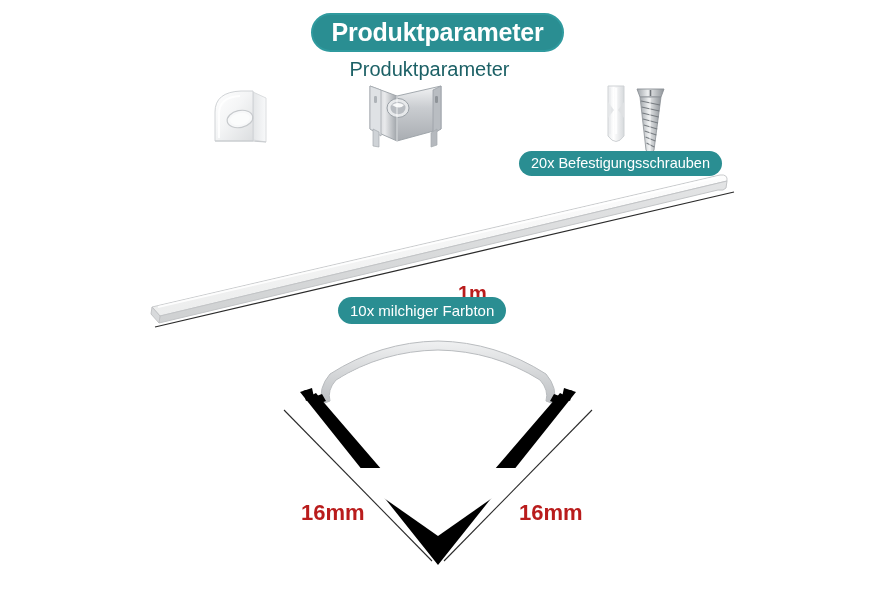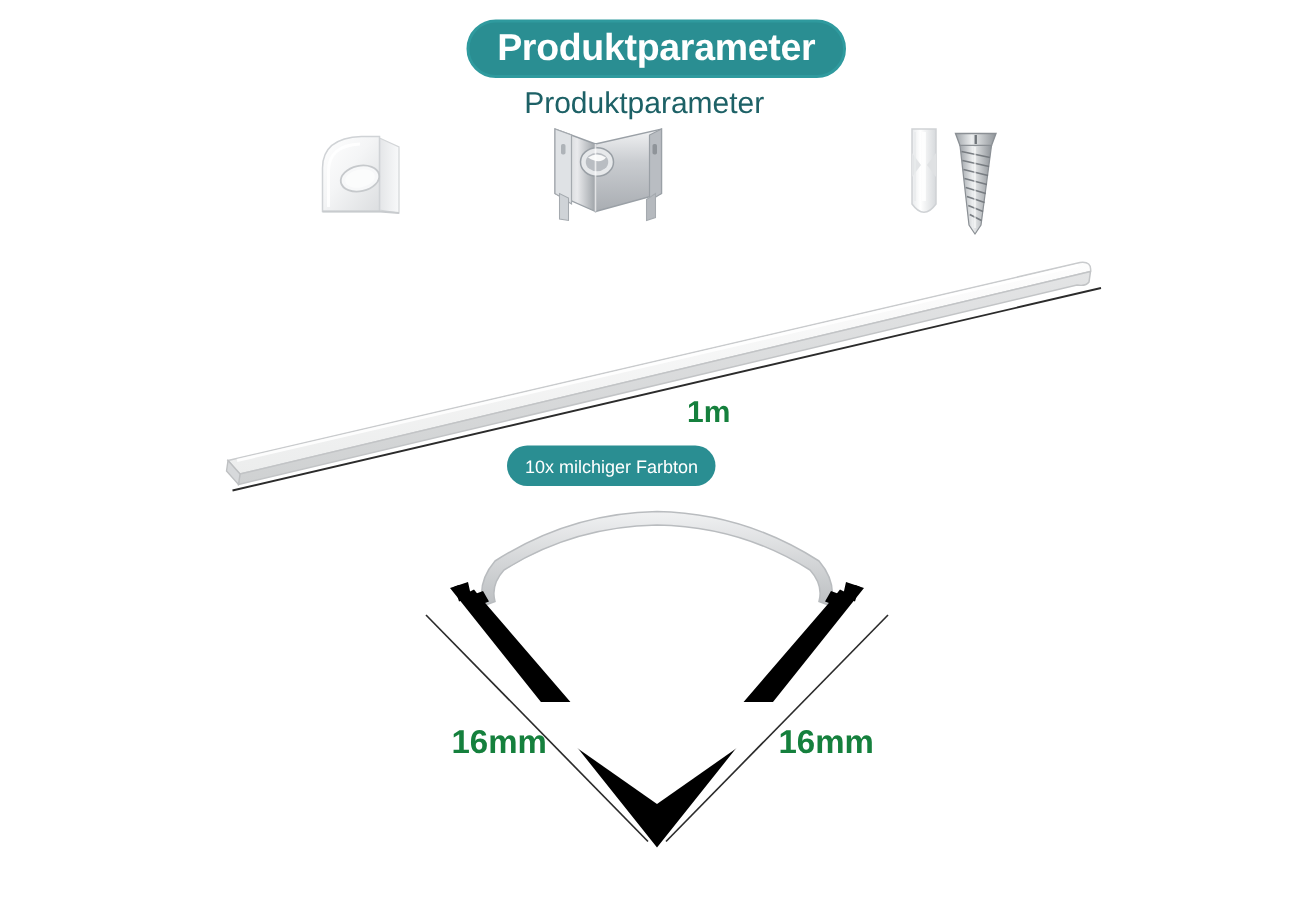--- a/index.html
+++ b/index.html
@@ -41,36 +41,37 @@
   }
   .pill-sm {
     height: 25px;
     font-size: 14.5px;
     font-weight: normal;
     padding: 0 12px;
   }
   .pill-stecker   { left: 188px; top: 151px; }
   .pill-snap      { left: 334px; top: 151px; }
   .pill-screws    { left: 519px; top: 151px; }
-  .pill-farbton   { left: 338px; top: 297px; height: 27px; font-size: 12px; }
+  .pill-farbton   { left: 338px; top: 297px; height: 27px; font-size: 15px; }
 
   
   .subtitle {
     position: absolute;
     left: 0; right: 0;
     top: 58px;
     text-align: center;
     font-size: 20px;
     color: #1d6166;
   }
   .dim-label {
     position: absolute;
-    color: #15803d;
+    color: #b91c1c;
     font-weight: bold;
     white-space: nowrap;
+    margin-top: 18px;
   }
   .dim-1m   { left: 458px; top: 264px; font-size: 20px; }
   .dim-left { left: 301px; top: 482px; font-size: 22px; }
   .dim-right{ left: 519px; top: 482px; font-size: 22px; }
 
   
   .art {
     position: absolute;
     left: 0;
     top: 0;
@@ -243,20 +244,21 @@
     </g>
 
     <path d="M330 407 L438 463 L546 407 L538 416 L438 468 L338 416 Z" fill="#ffffff" opacity="0"></path>
 
     <line x1="284" y1="410" x2="432" y2="561" stroke="#2b2b2b" stroke-width="1.1"></line>
     <line x1="592" y1="410" x2="444" y2="561" stroke="#2b2b2b" stroke-width="1.1"></line>
   </svg>
 
 
 
+  <div class="pill pill-sm pill-screws">20x Befestigungsschrauben</div>
 
   <div class="dim-label dim-1m">1m</div>
 
   <div class="pill pill-sm pill-farbton">10x milchiger Farbton</div>
 
   <div class="dim-label dim-left">16mm</div>
 
   <div class="dim-label dim-right">16mm</div>
 
 </div>

